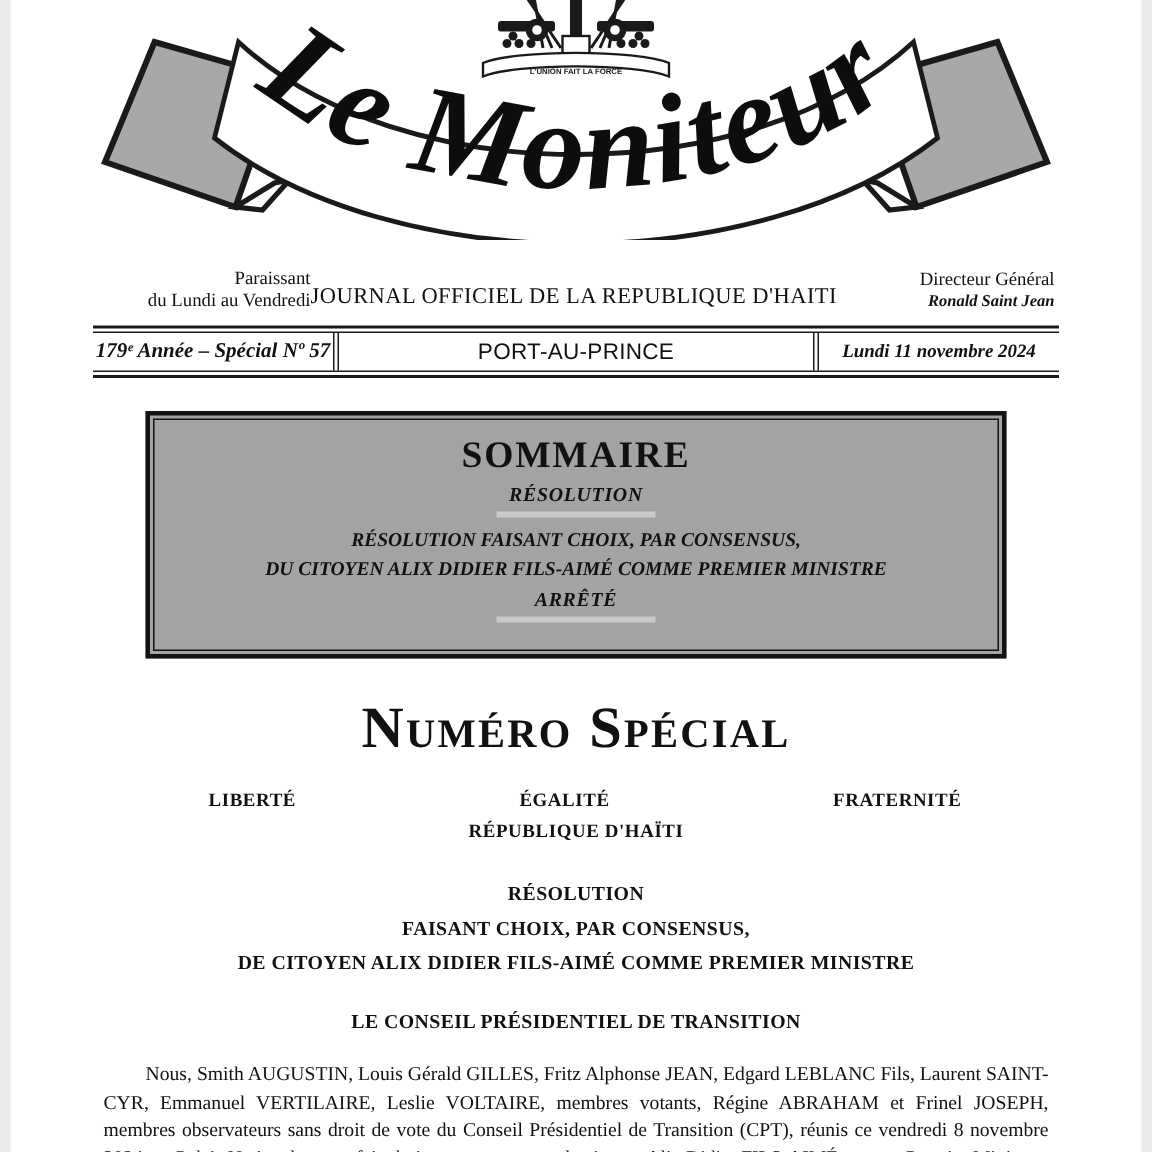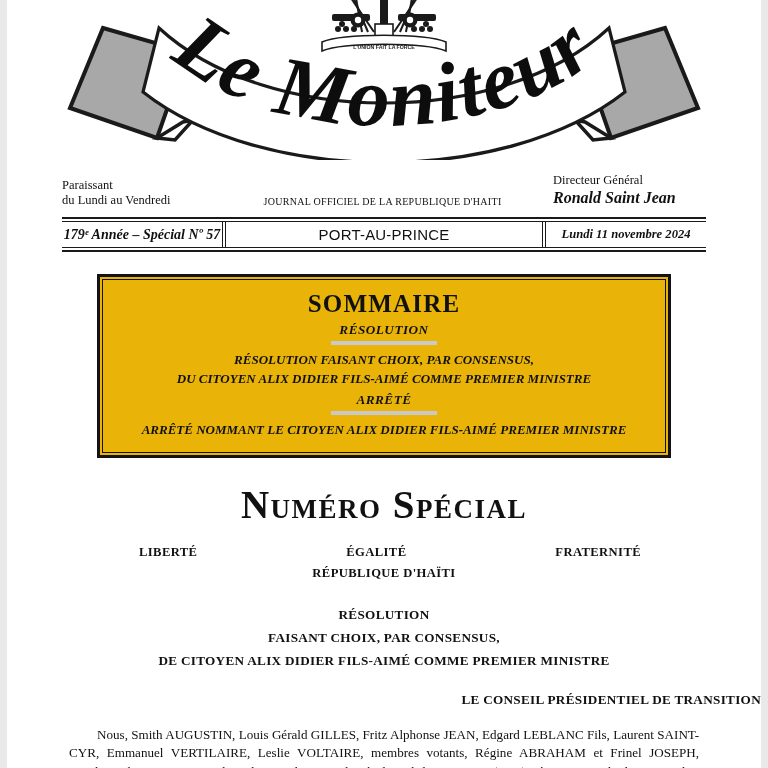--- a/index.html
+++ b/index.html
@@ -35,36 +35,36 @@
   
   .info-row {
     display: flex;
     align-items: flex-end;
     justify-content: space-between;
     padding: 0 58px 0 55px;
     margin-top: 6px;
     height: 42px;
   }
   .info-col {
-    text-align: left;
+    text-align: right;
     line-height: 1.22;
     font-size: 12.5px;
   }
   .info-col.left { width: 150px; }
   .info-col.right { width: 150px; }
   .info-center {
-    font-size: 10px;
+    font-size: 15px;
     letter-spacing: 0.3px;
     white-space: nowrap;
     padding-bottom: 1px;
   }
   .dg-name {
     font-weight: bold;
     font-style: italic;
-    font-size: 16px;
+    font-size: 11px;
   }
 
   
   .band-wrap {
     margin: 9px 55px 0 55px;
   }
   .rule-double-top {
     border-top: 2.2px solid #1a1a1a;
     border-bottom: 1px solid #1a1a1a;
     height: 2px;
@@ -111,21 +111,21 @@
     border-left: 1.1px solid #1a1a1a;
     border-right: 1.1px solid #1a1a1a;
     box-sizing: border-box;
   }
 
   
   .sommaire-outer {
     margin: 22px 90px 0 90px;
     border: 3px solid #131313;
     padding: 2px;
-    background: #eab308;
+    background: #a3a3a3;
   }
   .sommaire-inner {
     border: 1px solid #131313;
     padding: 10px 12px 12px 12px;
     text-align: center;
   }
   .sommaire-title {
     font-size: 25px;
     font-weight: bold;
     letter-spacing: 1.2px;
@@ -183,21 +183,21 @@
     text-align: center;
     margin-top: 22px;
   }
   .res-line {
     font-size: 13.2px;
     font-weight: bold;
     letter-spacing: 0.3px;
     line-height: 1.75;
   }
   .res-council {
-    text-align: right;
+    text-align: center;
     font-size: 13.2px;
     font-weight: bold;
     letter-spacing: 0.3px;
     margin-top: 20px;
   }
 
   
   .body-text {
     margin: 18px 62px 0 62px;
     font-size: 13.1px;
@@ -314,21 +314,20 @@
     <div class="sommaire-inner">
       <div class="sommaire-title">SOMMAIRE</div>
 
       <div class="sub-head">RÉSOLUTION</div>
       <div class="gray-rule"></div>
       <div class="sommaire-entry">RÉSOLUTION FAISANT CHOIX, PAR CONSENSUS,</div>
       <div class="sommaire-entry">DU CITOYEN ALIX DIDIER FILS-AIMÉ COMME PREMIER MINISTRE</div>
 
       <div class="sub-head">ARRÊTÉ</div>
       <div class="gray-rule"></div>
-      <div class="sommaire-entry">ARRÊTÉ NOMMANT LE CITOYEN ALIX DIDIER FILS-AIMÉ PREMIER MINISTRE</div>
     </div>
   </div>
 
   <div class="numero">Numéro Spécial</div>
 
   <div class="motto">
     <span>LIBERTÉ</span>
     <span>ÉGALITÉ</span>
     <span>FRATERNITÉ</span>
   </div>

